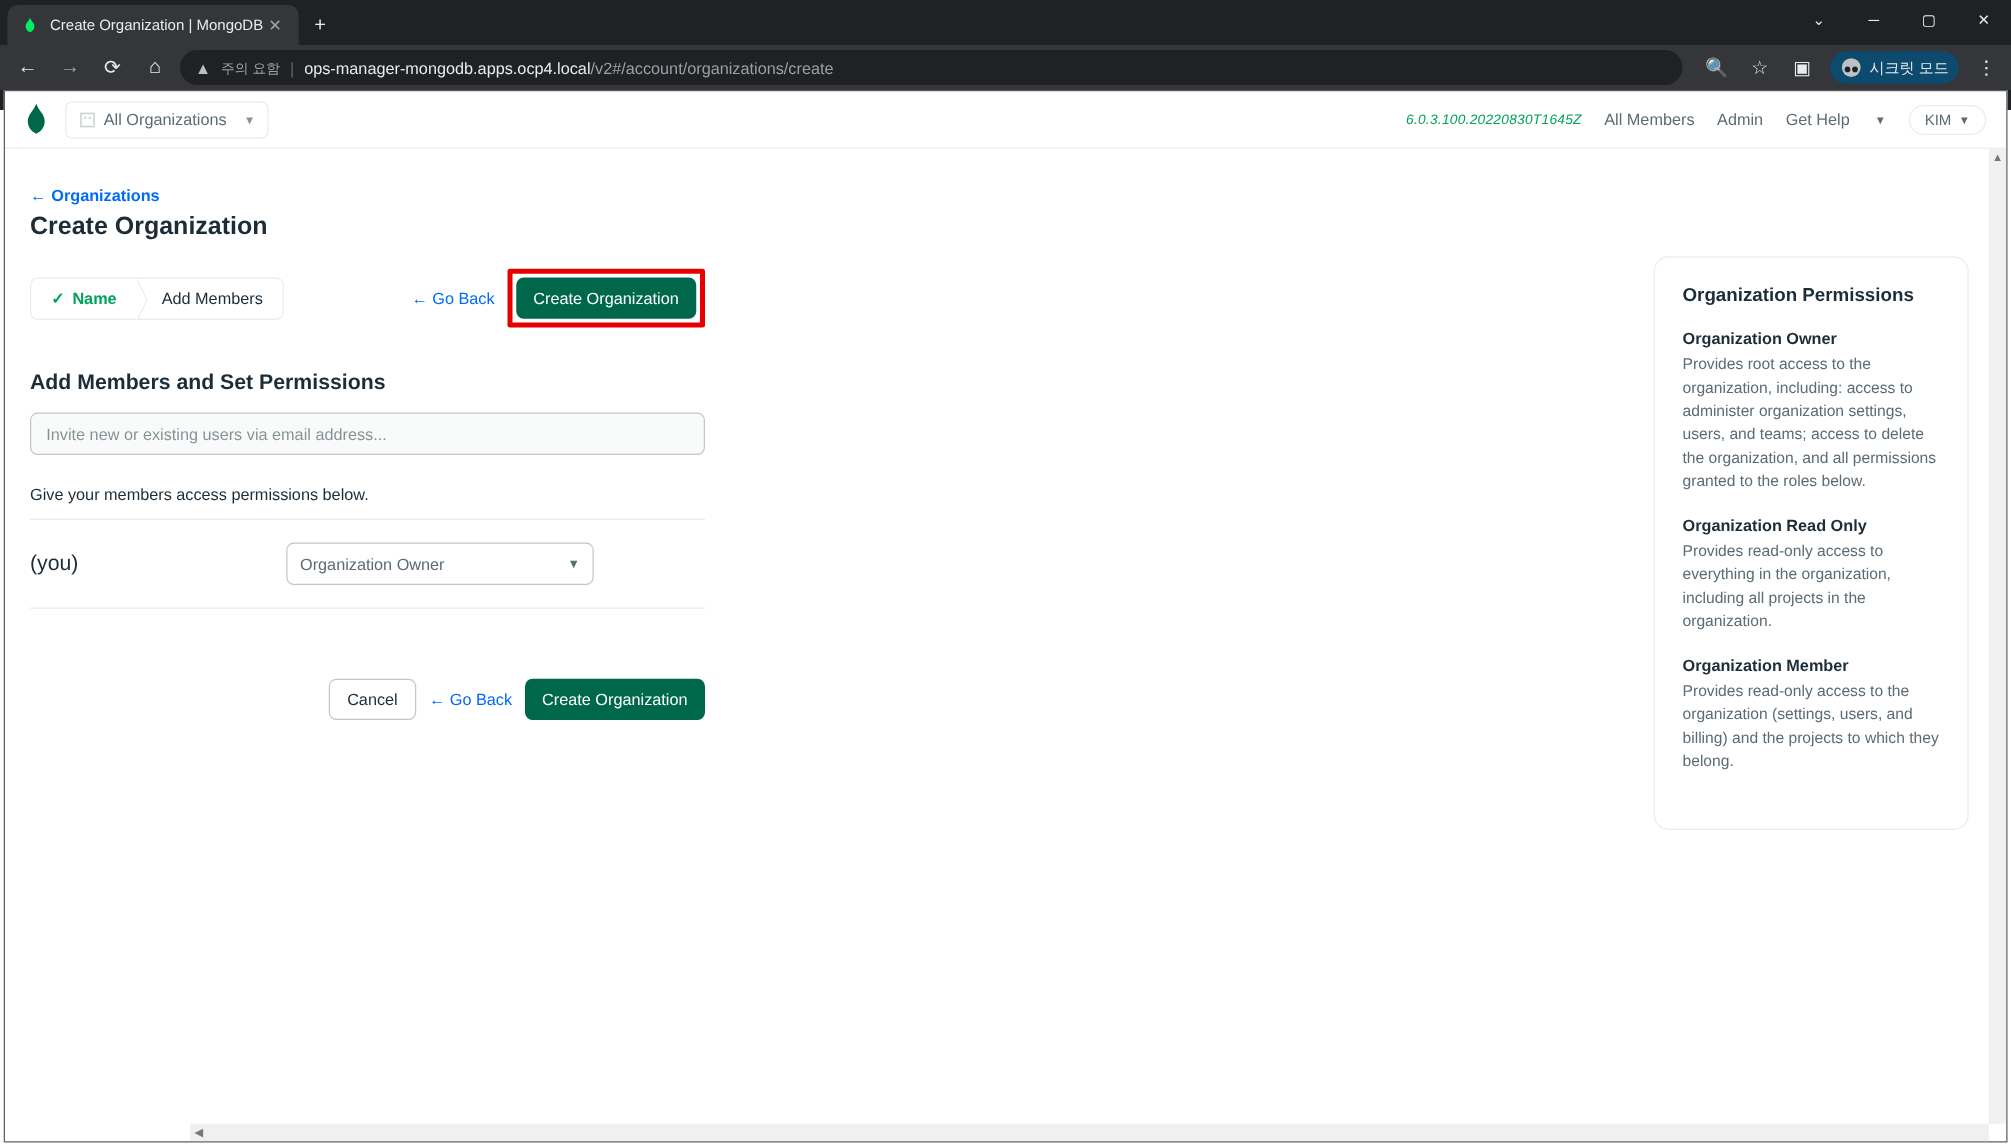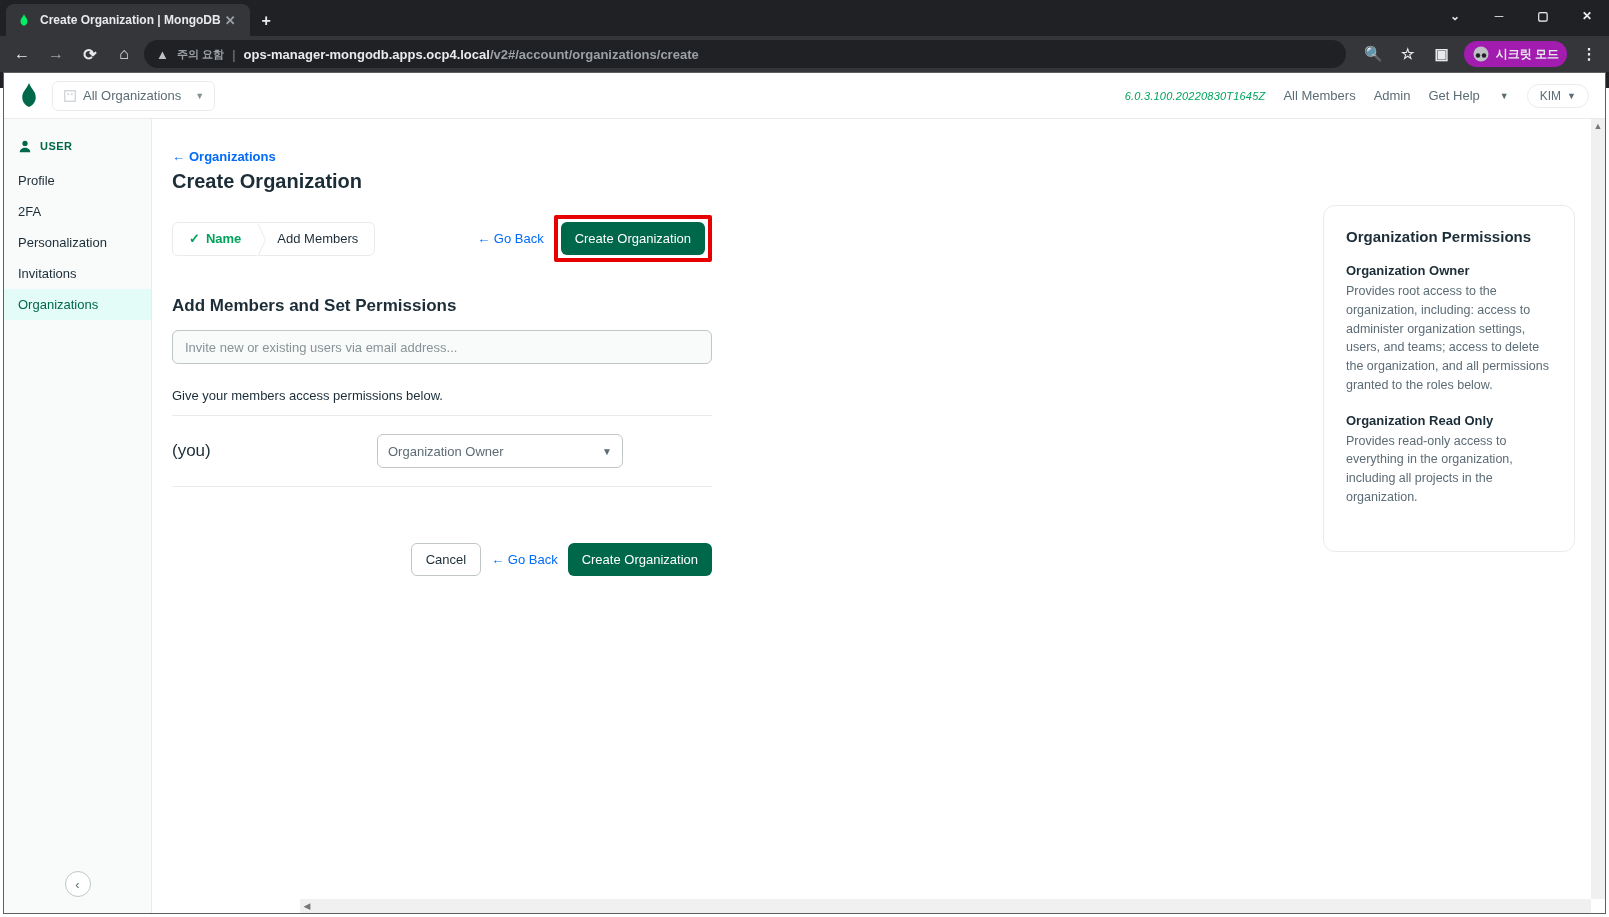--- a/index.html
+++ b/index.html
@@ -1,38 +1,38 @@
 <!DOCTYPE html>
 <html><head>
 <meta charset="utf-8">
 <style>
 * { box-sizing: border-box; margin: 0; padding: 0; }
 body { font-family: -apple-system, BlinkMacSystemFont, "Segoe UI", Helvetica, Arial, sans-serif; background: #fff; width: 1609px; height: 917px; overflow: hidden; position: relative; }
 
 
-.browser-chrome { background: #202124; height: 88px; font-weight: bold; }
+.browser-chrome { background: #202124; height: 88px; }
 .tab-strip { height: 36px; display: flex; align-items: flex-end; padding-left: 6px; }
 .tab { background: #35363a; height: 32px; display: flex; align-items: center; padding: 0 10px; border-radius: 8px 8px 0 0; color: #e8eaed; font-size: 12px; min-width: 200px; position: relative; }
 .tab .favicon { width: 16px; height: 16px; margin-right: 8px; display: flex; align-items: center; justify-content: center; }
 .tab .favicon svg { width: 14px; height: 14px; }
 .tab .close { margin-left: auto; color: #9aa0a6; font-size: 13px; padding: 2px 4px; cursor: pointer; }
 .new-tab { color: #e8eaed; font-size: 16px; padding: 6px 12px; cursor: pointer; }
 .window-controls { position: absolute; right: 0; top: 0; height: 36px; display: flex; }
 .window-controls div { width: 44px; height: 32px; display: flex; align-items: center; justify-content: center; color: #e8eaed; cursor: pointer; font-size: 12px; }
 
 .addr-row { height: 36px; background: #35363a; display: flex; align-items: center; padding: 0 8px; gap: 6px; }
 .nav-btn { width: 28px; height: 28px; display: flex; align-items: center; justify-content: center; color: #9aa0a6; font-size: 16px; cursor: pointer; }
 .nav-btn.active { color: #e8eaed; }
 .addr-bar { flex: 1; height: 28px; background: #202124; border-radius: 14px; display: flex; align-items: center; padding: 0 12px; color: #bdc1c6; font-size: 13px; gap: 8px; }
 .addr-bar .warn { color: #9aa0a6; font-size: 11px; }
 .addr-bar .domain-part { color: #e8eaed; }
 .addr-bar .path-part { color: #9aa0a6; }
 .addr-right { display: flex; align-items: center; gap: 10px; margin-left: 10px; }
 .addr-right .icon { width: 24px; height: 24px; display: flex; align-items: center; justify-content: center; color: #e8eaed; font-size: 15px; cursor: pointer; }
-.incognito { display: flex; align-items: center; gap: 6px; color: #e8eaed; font-size: 12px; padding: 4px 8px; border-radius: 14px; background: #a21caf; }
+.incognito { display: flex; align-items: center; gap: 6px; color: #e8eaed; font-size: 12px; padding: 4px 8px; border-radius: 14px; background: #0c4a6e; }
 .incognito svg { width:18px; height:18px; }
 
 
 .app { position: absolute; top: 72px; left: 3px; right: 3px; bottom: 3px; background: #fff; border: 1px solid #5f5f5f; display: flex; flex-direction: column; }
 
 .topbar { height: 46px; border-bottom: 1px solid #e8edeb; display: flex; align-items: center; padding: 0 16px; gap: 14px; }
 .logo { width: 18px; height: 26px; }
 .org-switch { border: 1px solid #e8edeb; border-radius: 6px; height: 30px; display: flex; align-items: center; padding: 0 10px; gap: 6px; color: #5c6c75; font-size: 13px; cursor: pointer; }
 .org-switch .bicon { width:14px; height:14px; opacity:.4; }
 .topbar-right { margin-left: auto; display: flex; align-items: center; gap: 18px; font-size: 13px; }
@@ -170,37 +170,20 @@
         <span style="font-size:9px;">▼</span>
       </span>
       <span class="user-chip">
         <span>KIM</span>
         <span style="font-size:9px;">▼</span>
       </span>
     </div>
   </div>
 
   <div class="body">
-    <div class="sidebar">
-      <div class="side-head">
-        <svg viewBox="0 0 16 16">
-            <circle cx="8" cy="5" r="3" fill="#00684a"></circle>
-            <path d="M2 15c0-3 3-5 6-5s6 2 6 5" fill="#00684a"></path>
-          </svg>
-        <span>USER</span>
-      </div>
-      <div class="side-item">Profile</div>
-      <div class="side-item">2FA</div>
-      <div class="side-item">Personalization</div>
-      <div class="side-item">Invitations</div>
-      <div class="side-item active">Organizations</div>
-      <div class="collapse-btn">
-        <span>‹</span>
-      </div>
-    </div>
 
     <div class="main">
       <div class="content">
         <div class="back-link">
           <span class="arrow">←</span><span>Organizations</span>
         </div>
         <h1 class="page-title">Create Organization</h1>
 
         <div class="wizard-row">
           <div class="crumbs">
@@ -248,20 +231,24 @@
       <div class="perm-panel">
         <div class="perm-title">Organization Permissions</div>
         <div class="perm-block">
           <h4>Organization Owner</h4>
           <p>Provides root access to the organization, including: access to administer organization settings, users, and teams; access to delete the organization, and all permissions granted to the roles below.</p>
         </div>
         <div class="perm-block">
           <h4>Organization Read Only</h4>
           <p>Provides read-only access to everything in the organization, including all projects in the organization.</p>
         </div>
+        <div class="perm-block">
+          <h4>Organization Member</h4>
+          <p>Provides read-only access to the organization (settings, users, and billing) and the projects to which they belong.</p>
+        </div>
       </div>
 
       <div class="vscroll">
           <div class="arrow-t">▲</div>
         </div>
       <div class="hscroll">
           <div class="arrow-l">◀</div>
         </div>
     </div>
   </div>

